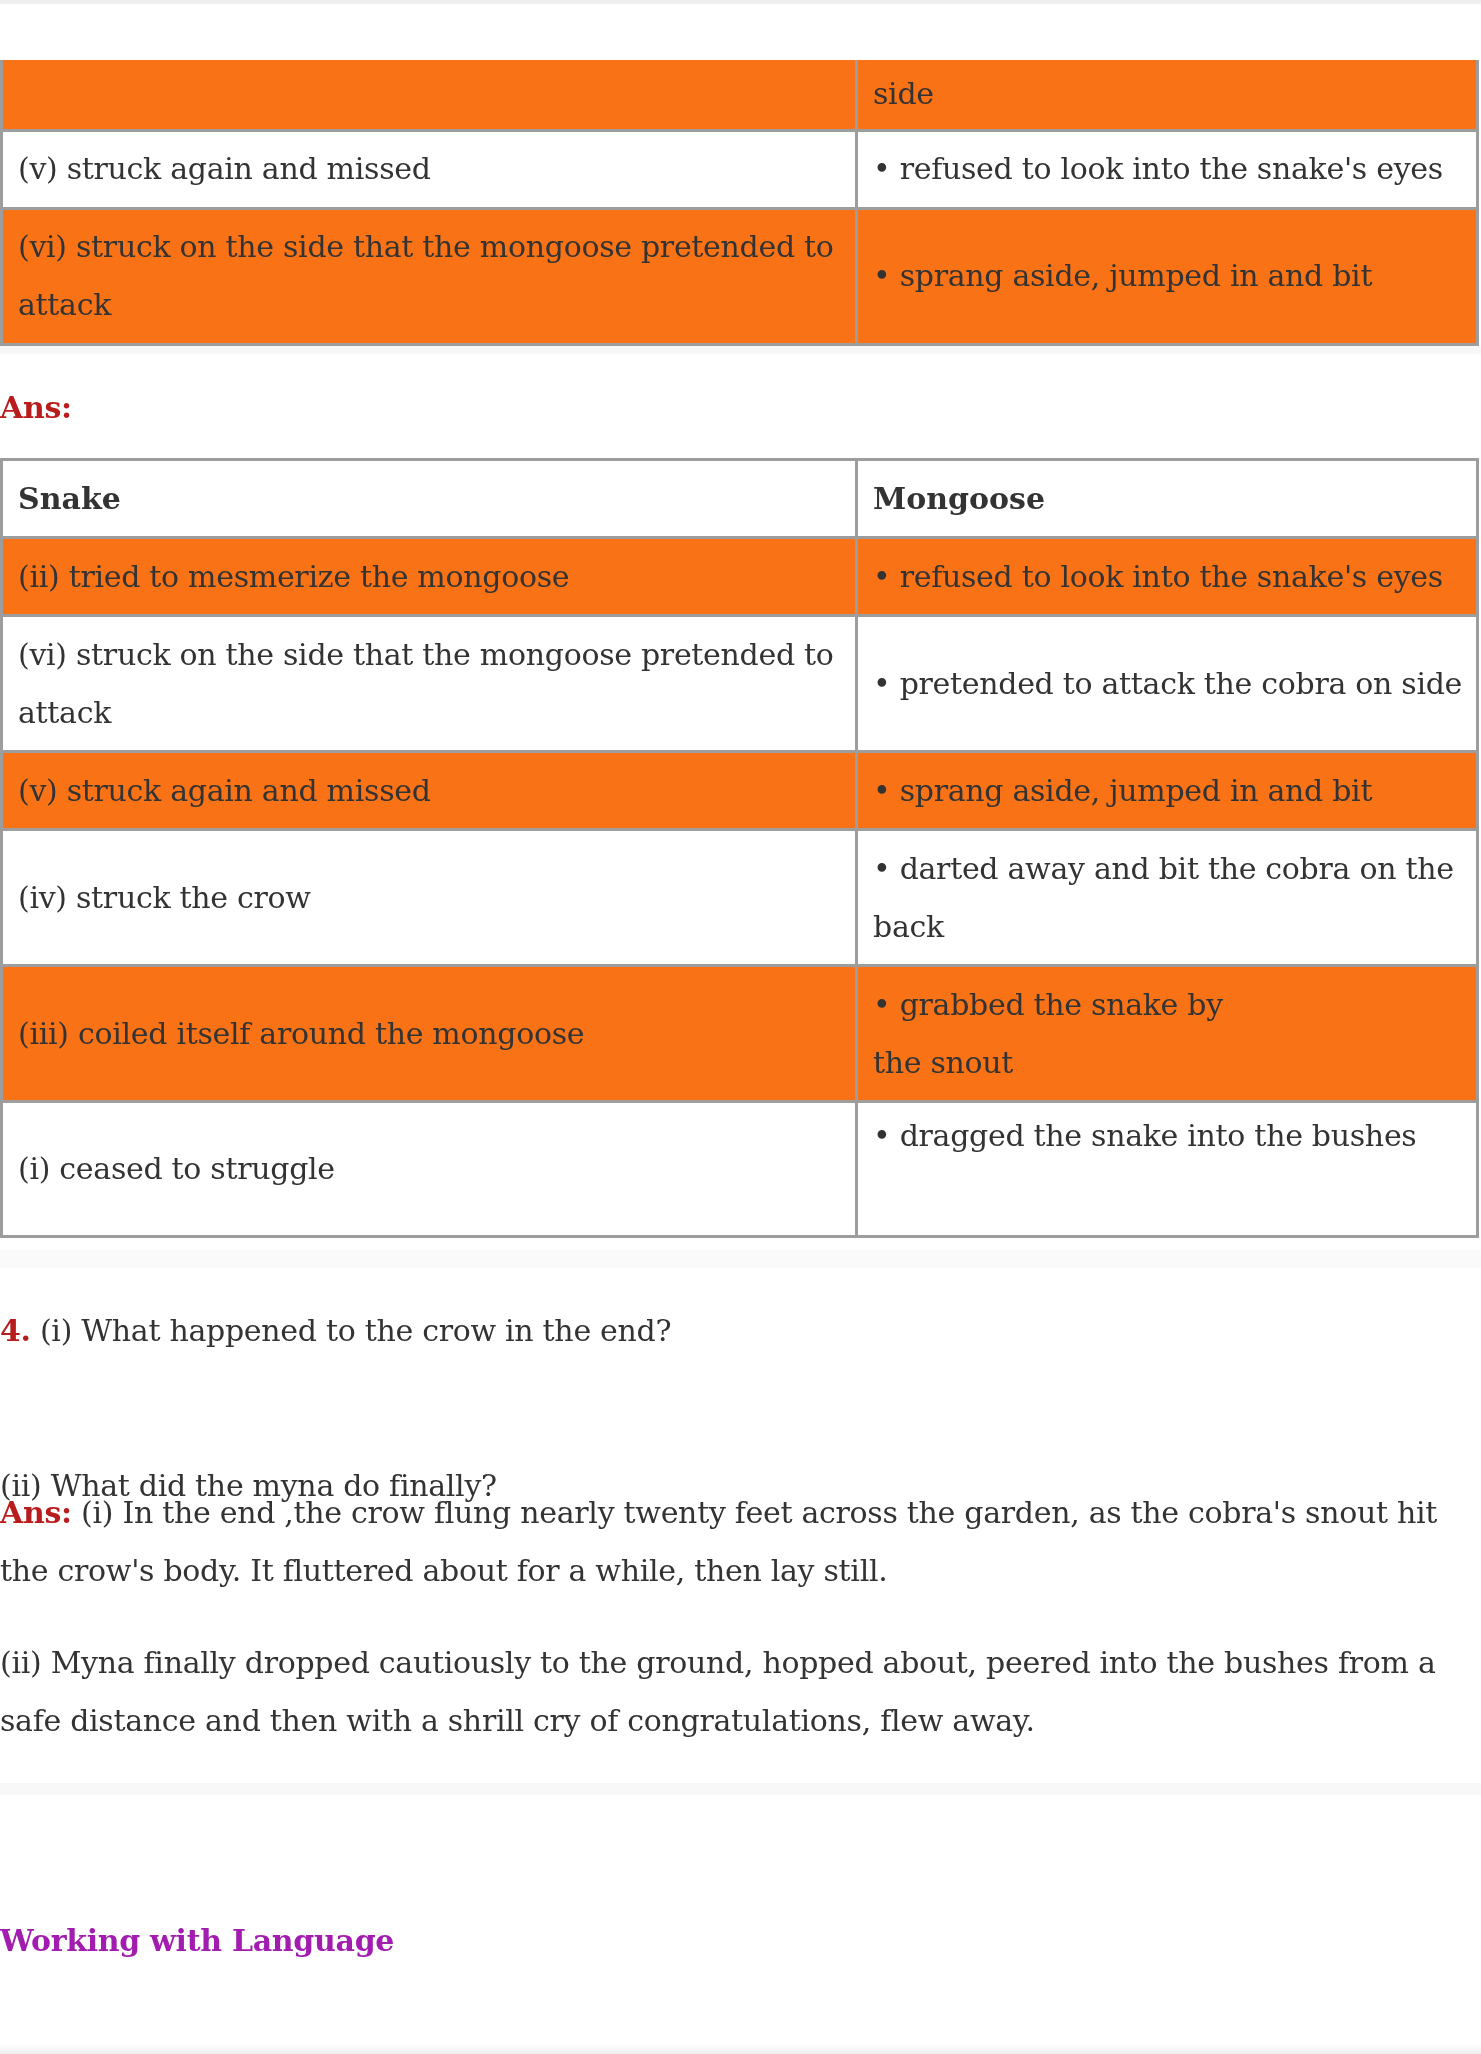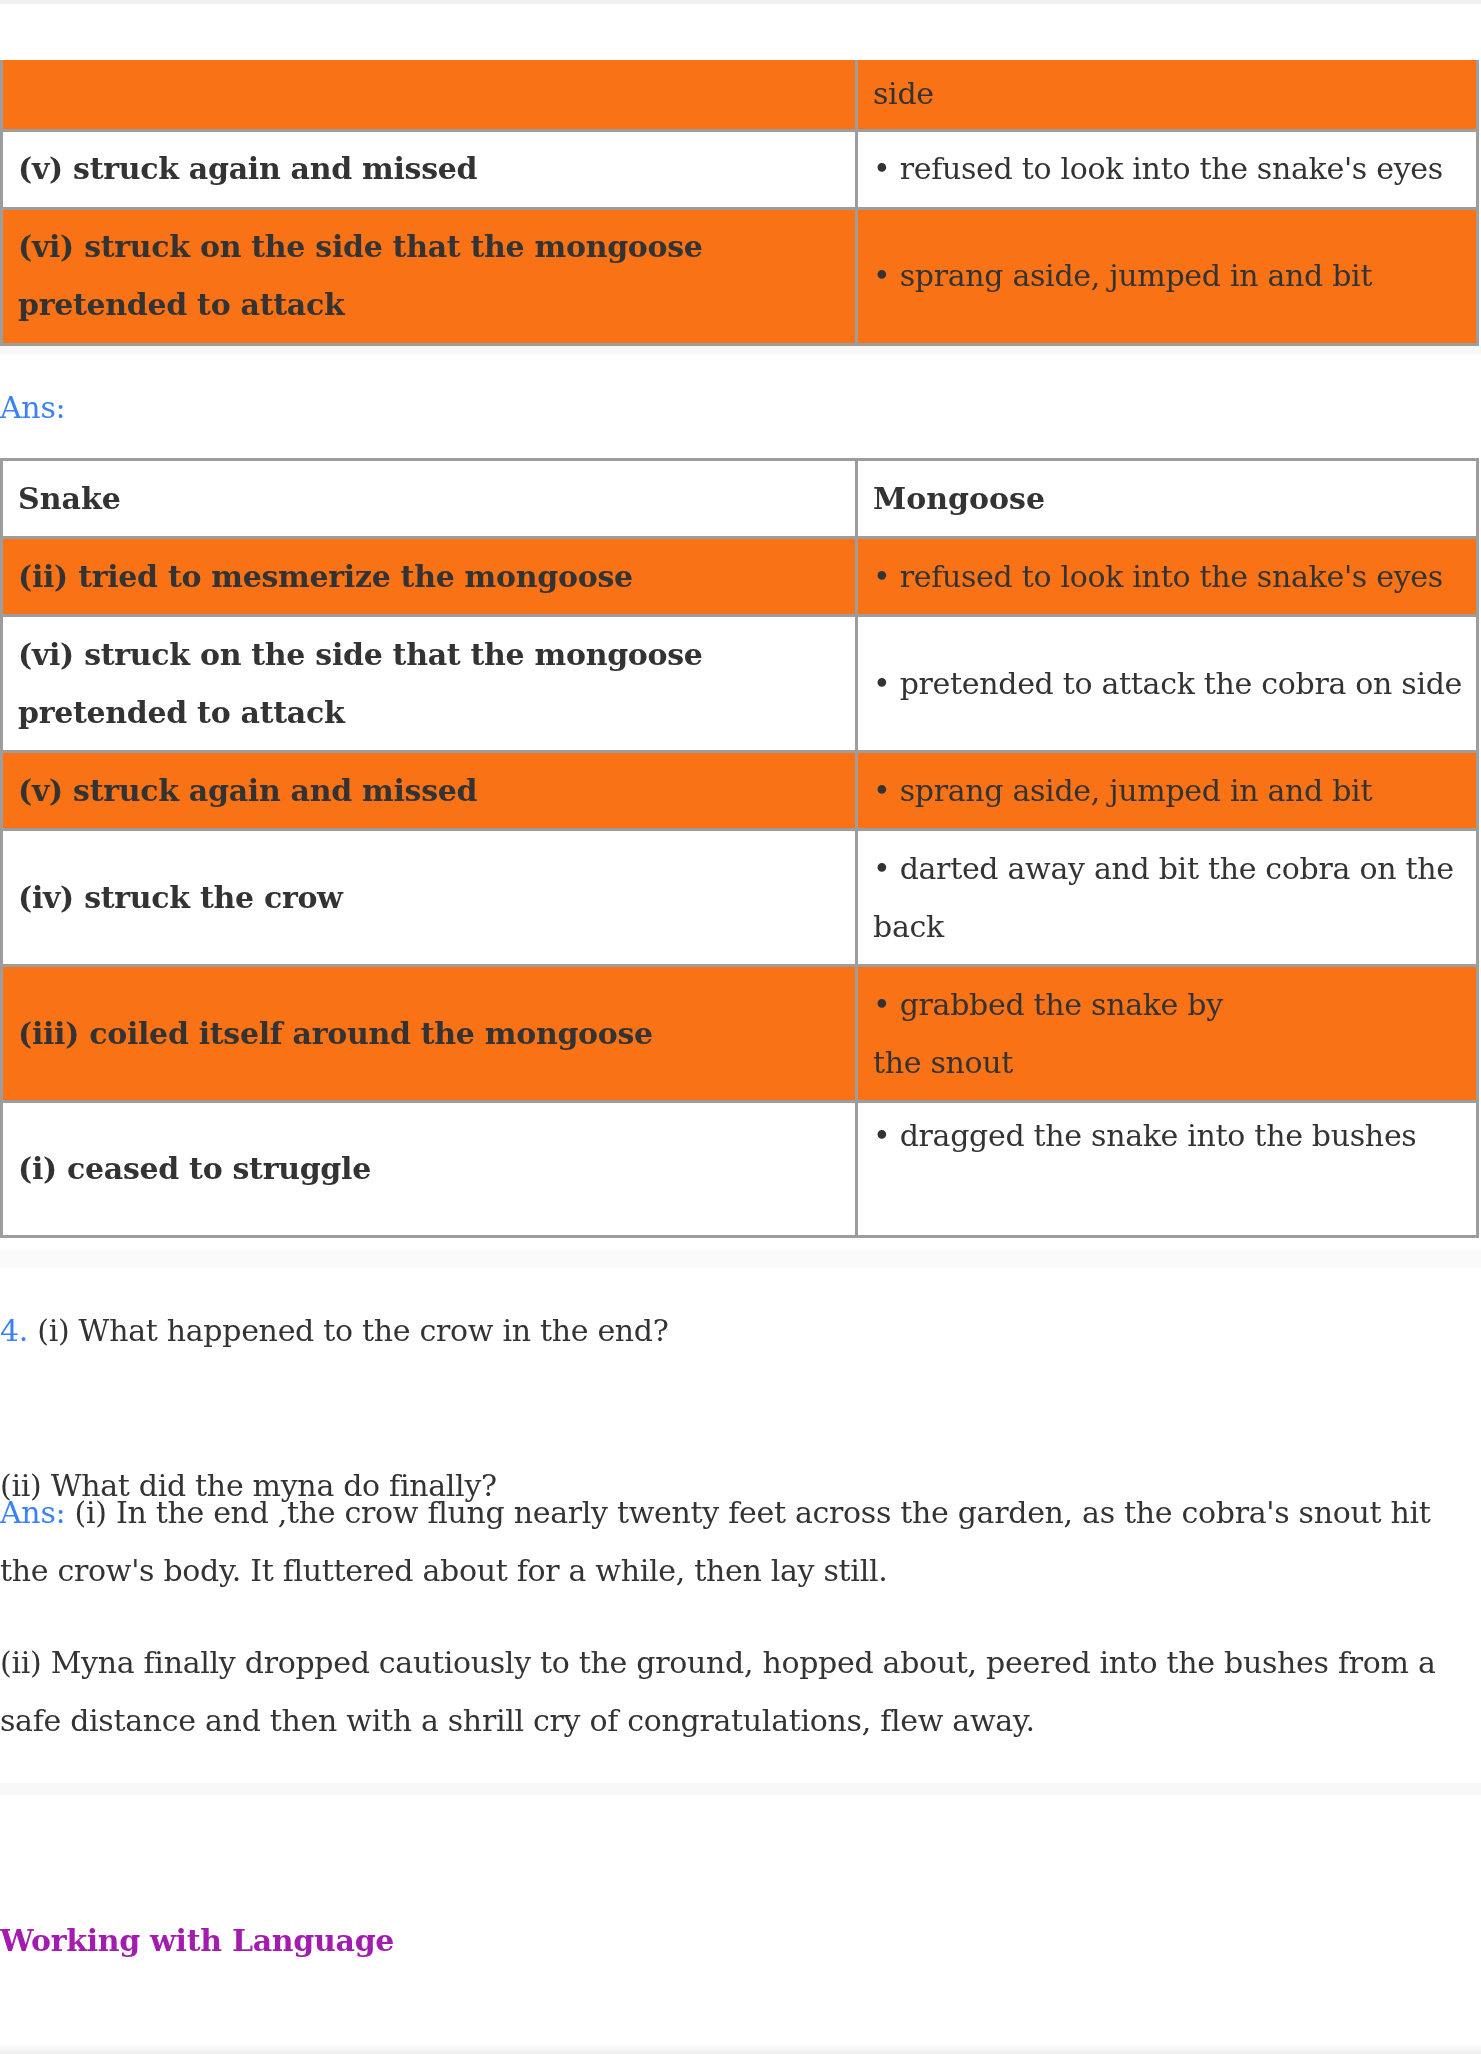--- a/index.html
+++ b/index.html
@@ -17,31 +17,31 @@
     position: absolute; left: 0; width: 1479px;
     border-collapse: collapse; table-layout: fixed;
   }
   table.grid td {
     border: 3px solid #9d9d9d;
     padding: 0 12px 0 15px;
     line-height: 58px;
     vertical-align: middle;
     letter-spacing: -0.3px;
   }
-  table.grid td.c1 { width: 825px; font-weight: bold; }
+  table.grid td.c1 { width: 825px; }
   table.grid tr.shaded td { background: #f97316; }
   table.grid tr.plain td { background: #ffffff; }
   table.grid td.top { vertical-align: top; padding-top: 4px; }
   table.grid th {
     border: 3px solid #9d9d9d; text-align: left; font-weight: bold;
     padding: 0 12px 0 15px; line-height: 58px; background: #fff;
   }
 
   .text-line { position: absolute; left: 0; width: 1470px; line-height: 58px; letter-spacing: -0.3px; }
-  .bold { font-weight: normal; color: #3b82f6; }
+  .bold { font-weight: bold; color: #b91c1c; }
   .heading { font-weight: bold; color: #a21caf; }
 </style>
 </head>
 <body>
 
 <div class="top-bar"></div>
 
 <table class="grid" style="top:60px;">
   <tbody>
       <tr class="shaded" style="height:70px;">

